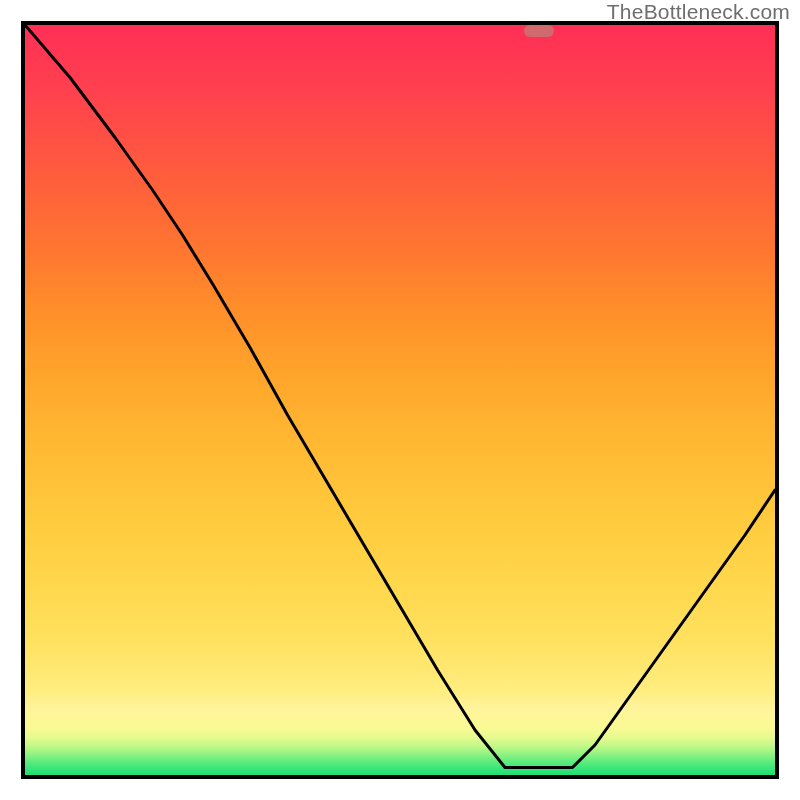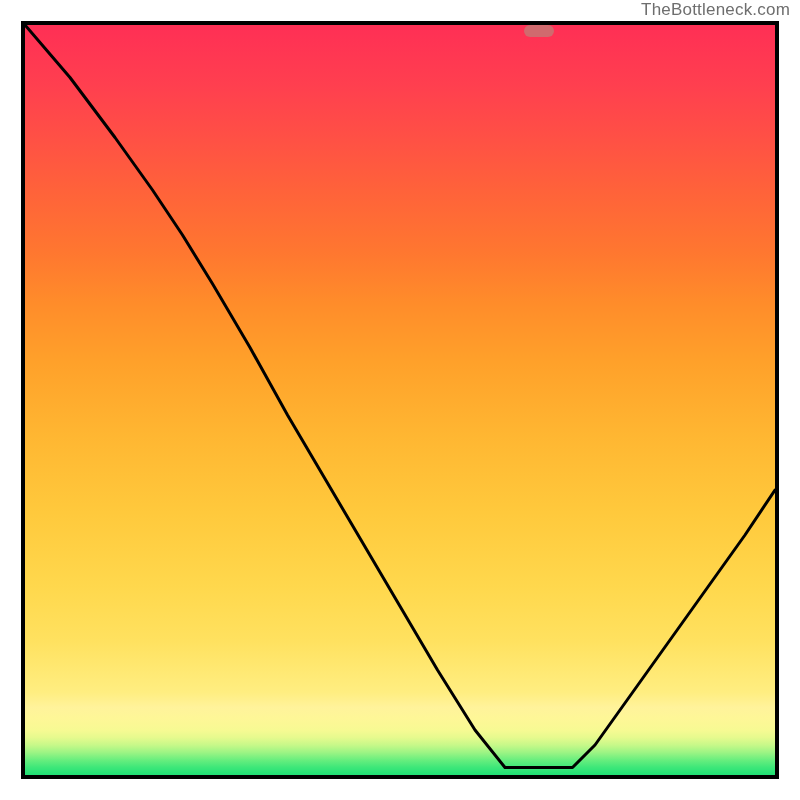--- a/index.html
+++ b/index.html
@@ -64,21 +64,21 @@
     width: 30px;
     height: 12px;
     border-radius: 6px;
     background: #d06a6e;
     transform: translate(-50%, -50%);
   }
   .watermark {
     position: absolute;
     top: 0;
     right: 10px;
-    font-size: 17px;
+    font-size: 21px;
     color: #6e6e6e;
     font-weight: 500;
     letter-spacing: 0.2px;
     user-select: none;
   }
 </style>
 </head>
 <body>
 
 <div class="chart-container">

